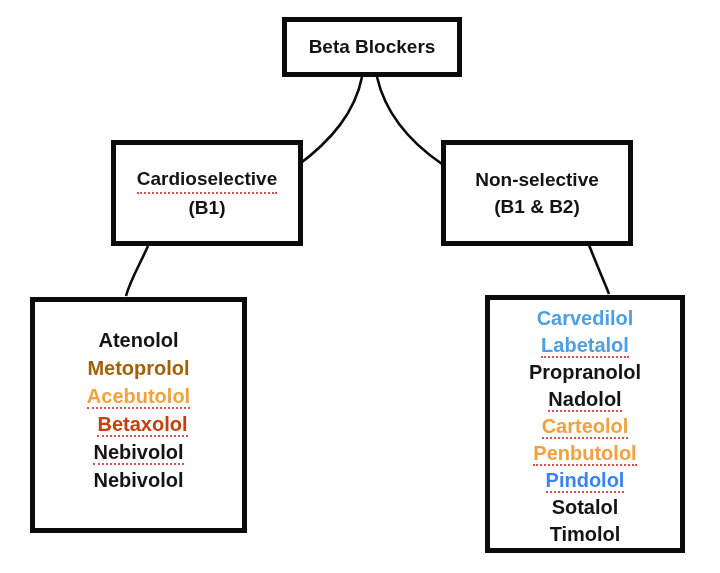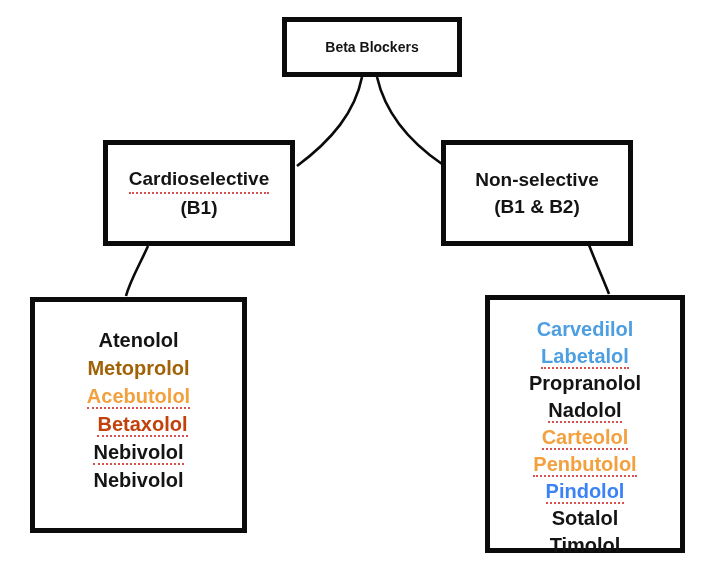--- a/index.html
+++ b/index.html
@@ -7,26 +7,26 @@
     position:relative;width:720px;height:573px;background:#ffffff;overflow:hidden;
     font-family:"Liberation Sans",sans-serif;font-weight:bold;color:#141414;
   }
   .connectors{position:absolute;left:0;top:0;width:720px;height:573px;}
   .box{
     position:absolute;box-sizing:border-box;background:#ffffff;
     border:5px solid #0b0b0b;display:flex;flex-direction:column;
     align-items:center;justify-content:center;text-align:center;
   }
   .root-box{left:282px;top:17px;width:180px;height:60px;}
-  .root-box .node-label{font-size:14px;}
-  .mid-box{left:103px;top:140px;width:192px;height:106px;}
+  .root-box .node-label{font-size:19px;}
+  .mid-box{left:111px;top:140px;width:192px;height:106px;}
   .mid-box.right{left:441px;}
   .mid-title,.mid-sub{font-size:19px;line-height:27px;}
   .leaf-box{left:30px;top:297px;width:217px;height:236px;justify-content:flex-start;padding-top:24px;}
-  .leaf-box.right{left:485px;top:295px;width:200px;height:258px;padding-top:16px;}
+  .leaf-box.right{left:485px;top:295px;width:200px;height:258px;padding-top:5px;}
   .drug{font-size:20px;line-height:28px;white-space:nowrap;}
   .leaf-box.right .drug{line-height:27px;}
   .u{border-bottom:2px dotted #d95050;padding-bottom:0px;}
 </style>
 </head>
 <body>
 
 <div class="canvas">
 
   <svg class="connectors" viewBox="0 0 720 573" fill="none" xmlns="http://www.w3.org/2000/svg">

